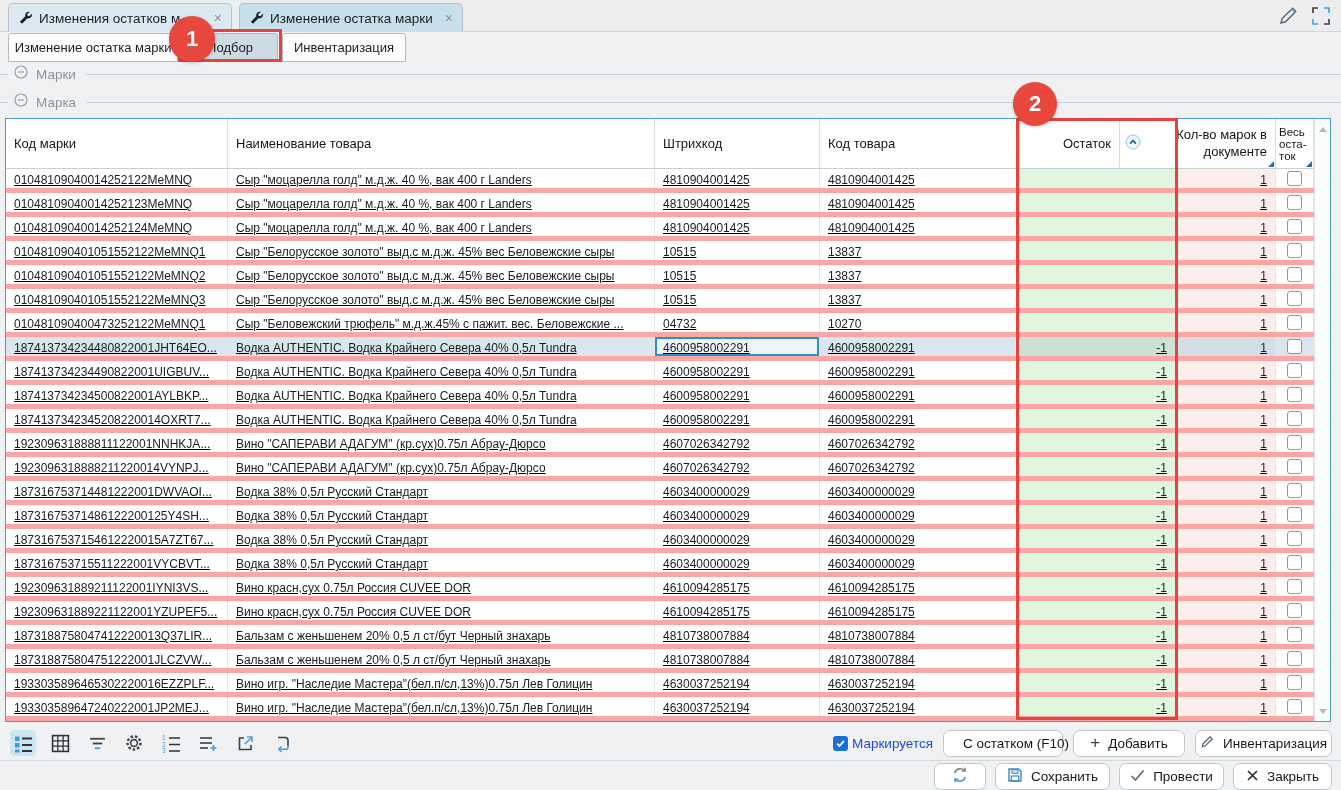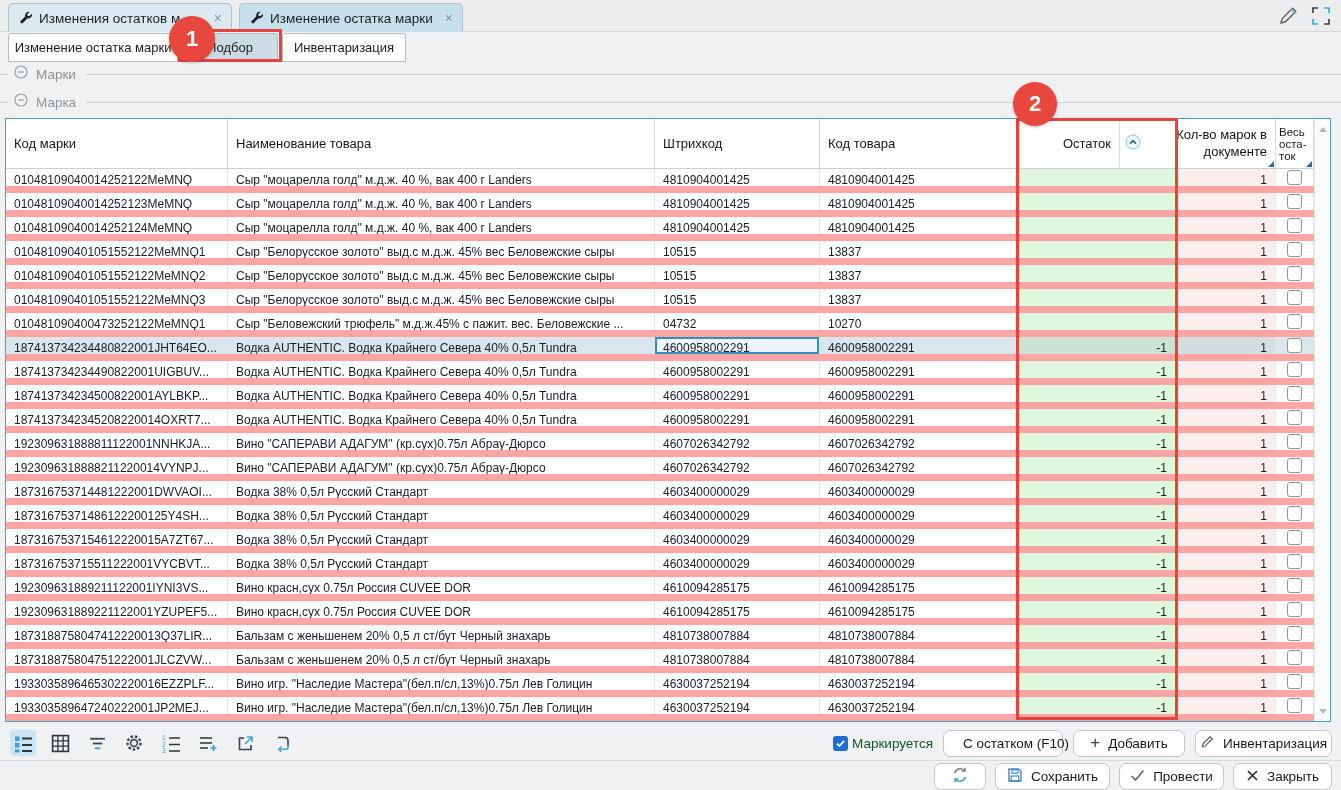--- a/index.html
+++ b/index.html
@@ -40,21 +40,21 @@
         display:flex; align-items:center; overflow:hidden; }
   .hc.right { justify-content:flex-end; text-align:right; }
   .corner:after { content:""; position:absolute; right:1px; bottom:1px; width:0; height:0;
                   border-bottom:6px solid #2a6e9e; border-left:6px solid transparent; }
   .w1{width:222px}.w2{width:427px}.w3{width:165px}.w4{width:200px}.w5{width:156px}.w6{width:100px}.w7{width:38px}
   .hc.w5 { padding-left:5px; }
   .hc.w5 .h-lbl { flex:1; text-align:right; line-height:1.3; }
   .hc.w7 { padding:3px 3px; font-size:11.5px; line-height:12px; align-items:center; }
 
   .gbody { position:relative; }
-  .grow { display:flex; height:24px; border-bottom:7px solid #fca5a5; background:#fff; }
+  .grow { display:flex; height:24px; border-bottom:5px solid #fca5a5; background:#fff;text-decoration:underline; }
   .gc { border-right:1px solid #e2e6e8; padding:0 8px; font-size:12px; line-height:23px; color:#191d20;
         white-space:nowrap; overflow:hidden; }
   .gc.num { text-align:right; }
   .gc.qty { background:#e0f6df; }
   .gc.bal { background:#fdeeee; }
   .gc.chk { display:flex; align-items:center; justify-content:center; padding:0; }
   .cbx { width:15px; height:15px; border:1px solid #90979b; border-radius:3px; background:#fff; }
   .grow.selected { background:#d9e6ee; }
   .grow.selected .gc { background:#d9e6ee; }
   .grow.selected .gc.qty { background:#cde2d4; }
@@ -76,21 +76,21 @@
            display:flex; align-items:center; justify-content:center; z-index:21; box-shadow:0 1px 3px rgba(0,0,0,.25); }
   .badge-1 { left:169px; top:16px; width:46px; height:46px; }
   .badge-2 { left:1013px; top:82px; width:44px; height:44px; }
 
   
   .toolbar { position:absolute; left:0; top:726px; width:100%; height:34px; display:flex; align-items:center; }
   .tool-icons { display:flex; align-items:center; gap:11px; padding-left:10px; }
   .tico { width:26px; height:26px; display:flex; align-items:center; justify-content:center; border-radius:4px; }
   .tico.active { background:#cbe5f3; }
   .tb-right { margin-left:auto; display:flex; align-items:center; gap:10px; padding-right:9px; }
-  .chkwrap { display:flex; align-items:center; gap:4px; font-size:13.5px; color:#14532d; }
+  .chkwrap { display:flex; align-items:center; gap:4px; font-size:13.5px; color:#1d4ed8; }
   .cbx-on { width:15px; height:15px; border-radius:3px; background:#1b6fd3; display:flex; align-items:center; justify-content:center; }
   .btn { height:27px; background:#fff; border:1px solid #c2c7ca; border-radius:7px; display:flex; align-items:center;
          justify-content:center; gap:8px; font-size:13.5px; color:#15191c; padding:0 14px; white-space:nowrap; }
   .select { width:120px; justify-content:space-between; padding:0 19px; }
   .plus { font-size:17px; color:#3c4246; line-height:16px; font-weight:400; }
 
   
   .footer-sep { position:absolute; left:0; top:760px; width:100%; height:1px; background:#d8dbdd; }
   .footer { position:absolute; right:9px; top:763px; display:flex; gap:9px; }
   .btn.icon-only { width:52px; padding:0; }

